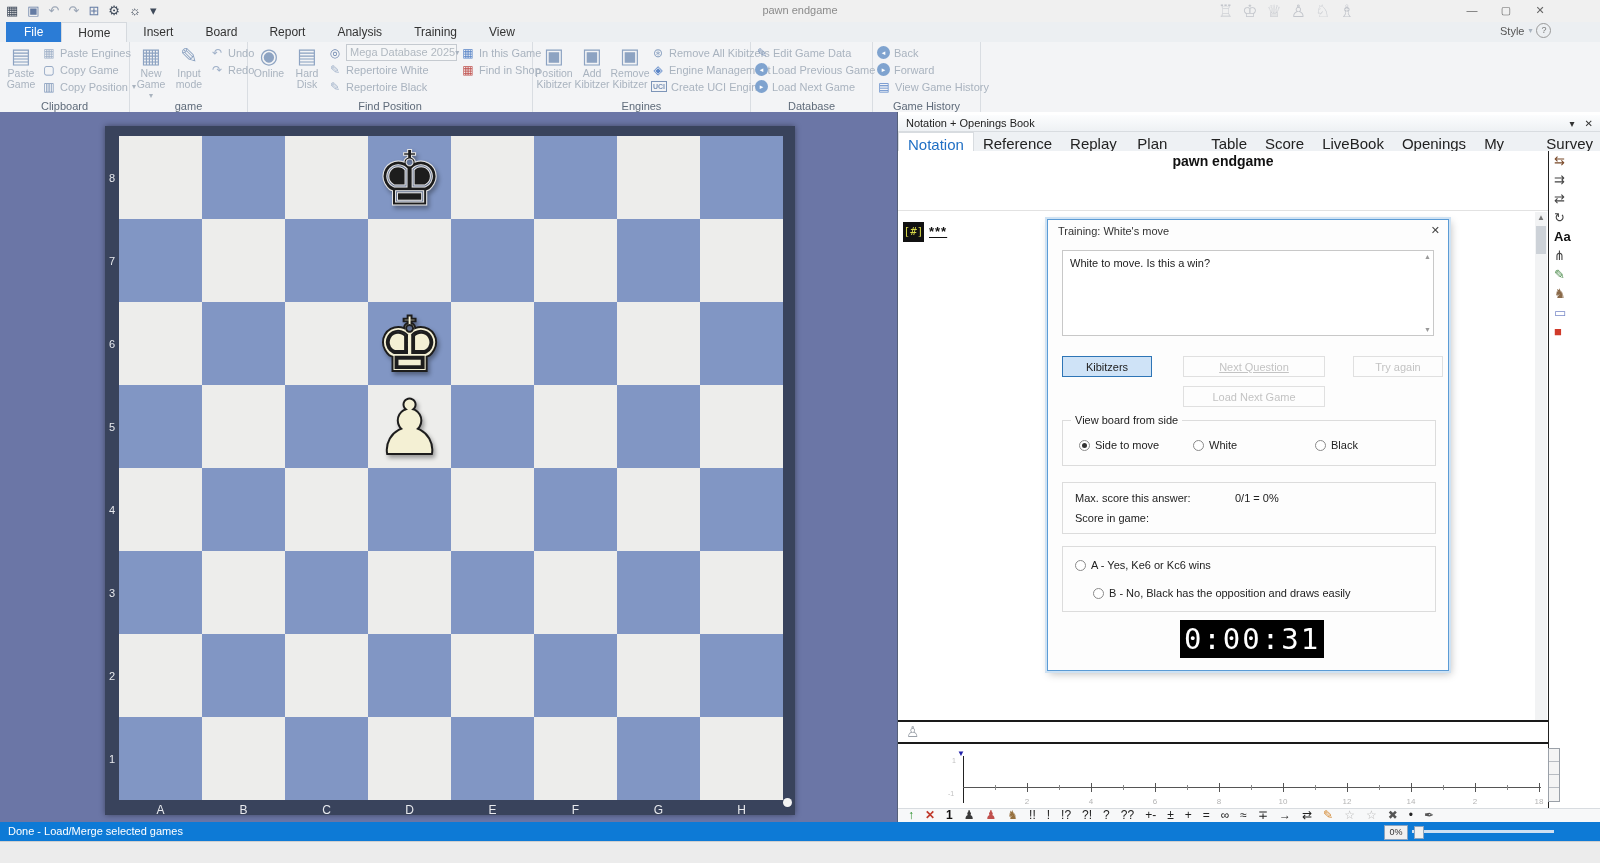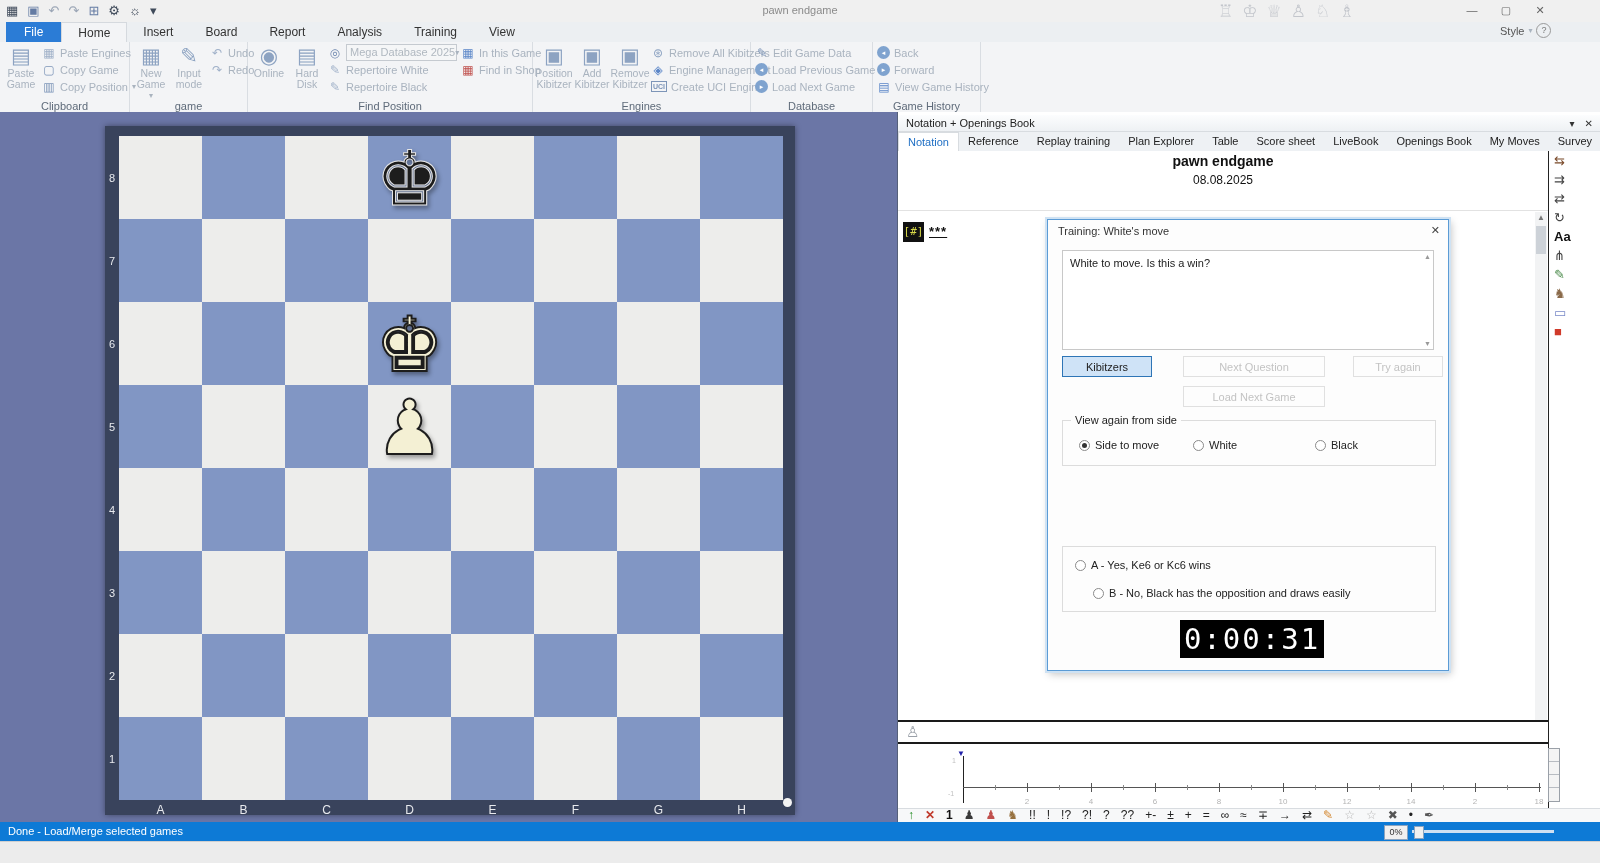--- a/index.html
+++ b/index.html
@@ -44,41 +44,41 @@
   .sq.dark{background:#8196c4;}
   .rank-label{position:absolute;left:0;width:14px;text-align:center;color:#e8eaee;font-size:11px;}
   .file-label{position:absolute;top:677px;width:83px;text-align:center;color:#e8eaee;font-size:12px;}
   .piece{position:absolute;width:83px;height:83px;text-align:center;font-size:76px;line-height:86px;
          filter:drop-shadow(2px 3px 2px rgba(0,0,0,.35));}
   #board-dot{left:678px;top:672px;width:9px;height:9px;border-radius:50%;background:#f4f4f4;}
   
   #right-panel{left:897px;top:112px;width:703px;height:710px;background:#fff;border-left:1px solid #55607a;}
   #panel-titlebar{left:0;top:3px;width:703px;height:17px;background:linear-gradient(#fcfdfe,#eef1f4);border-bottom:1px solid #d8dce0;font-size:11px;color:#222;padding:2px 0 0 8px;box-sizing:border-box;}
   #panel-title-btns{position:absolute;right:8px;top:3px;display:flex;gap:10px;font-size:10px;color:#333;}
-  #panel-tabs{left:0;top:20px;width:703px;height:19px;background:#eef1f4;border-bottom:1px solid #d8dce0;display:flex;font-size:11px;}
+  #panel-tabs{left:0;top:20px;width:703px;height:19px;background:#eef1f4;border-bottom:1px solid #d8dce0;display:flex;font-size:15px;}
   .ptab{padding:3px 9px 2px 9px;color:#222;}
   .ptab.active{background:#fff;color:#1f6fc4;border:1px solid #d8dce0;border-bottom:none;}
   #notation{left:0;top:39px;width:650px;height:569px;background:#fff;}
   #game-title{top:41px;left:0;width:650px;text-align:center;font-size:14px;font-weight:bold;color:#111;}
   #game-date{top:61px;left:0;width:650px;text-align:center;font-size:12px;color:#111;}
   #notation-sep{top:98px;left:0;width:650px;height:1px;background:#e2e2e2;}
   #diagram-marker{left:5px;top:110px;width:21px;height:20px;background:#111;color:#d8d848;font-size:11px;text-align:center;line-height:20px;font-family:"DejaVu Sans Mono",monospace;}
   #moves-placeholder{left:31px;top:112px;font-size:13px;font-weight:bold;color:#111;text-decoration:underline;letter-spacing:1px;}
   
   #nb-scroll{left:637px;top:100px;width:12px;height:608px;background:#f2f3f4;}
   #nb-scroll .arr{position:absolute;left:0;width:12px;height:12px;font-size:8px;color:#777;text-align:center;line-height:12px;}
   #nb-thumb{position:absolute;left:1px;top:14px;width:10px;height:28px;background:#cdd2d8;}
   
   #side-toolbar{left:650px;top:39px;width:53px;height:671px;background:#fff;border-left:1px solid #222;}
   #side-toolbar .sti{width:100%;height:19px;font-size:13px;line-height:19px;padding-left:5px;box-sizing:border-box;}
   
   #dialog{left:149px;top:107px;width:402px;height:452px;background:#fdfdfd;border:1px solid #5b9bd5;box-shadow:0 0 0 2px #cfe2f3, 2px 3px 8px rgba(0,0,0,.25);box-sizing:border-box;}
   #dialog-title{left:0;top:0;width:100%;height:22px;font-size:11px;color:#333;padding:5px 0 0 10px;box-sizing:border-box;}
   #dialog-close{position:absolute;right:8px;top:4px;font-size:11px;color:#444;}
-  #dlg-question{left:14px;top:30px;width:372px;height:100px;border:1px solid #c8c8c8;background:#fff;font-size:11px;color:#222;padding:6px 14px 0 7px;box-sizing:border-box;}
+  #dlg-question{left:14px;top:30px;width:372px;height:86px;border:1px solid #c8c8c8;background:#fff;font-size:11px;color:#222;padding:6px 14px 0 7px;box-sizing:border-box;}
   #dlg-q-up{position:absolute;right:2px;top:2px;font-size:7px;color:#999;}
   #dlg-q-dn{position:absolute;right:2px;bottom:2px;font-size:7px;color:#999;}
   .dbtn{position:absolute;height:21px;font-size:11px;text-align:center;line-height:21px;box-sizing:border-box;}
   .dbtn.primary{background:#cfe3f7;border:1px solid #2e75b6;color:#222;}
   .dbtn.disabled{background:#fdfdfd;border:1px solid #e0e0e0;color:#c3c3c3;}
   .grpbox{position:absolute;border:1px solid #dcdcdc;box-sizing:border-box;}
   .grpbox .gb-label{position:absolute;top:-7px;left:8px;background:#fdfdfd;font-size:11px;color:#222;padding:0 4px;}
   .radio{width:11px;height:11px;border:1px solid #8a8a8a;border-radius:50%;background:#fff;display:inline-block;box-sizing:border-box;flex:none;}
   .radio.checked::after{content:"";display:block;width:5px;height:5px;border-radius:50%;background:#333;margin:2px;}
   .radio-row{position:absolute;display:flex;align-items:center;gap:5px;font-size:11px;color:#222;}
@@ -432,21 +432,20 @@
       <div class="ptab">Table</div>
       <div class="ptab">Score sheet</div>
       <div class="ptab">LiveBook</div>
       <div class="ptab">Openings Book</div>
       <div class="ptab">My Moves</div>
       <div class="ptab">Survey</div>
     </div>
 
   <div id="notation" class="abs"></div>
   <div id="game-title" class="abs">pawn endgame</div>
-  <div id="game-date" class="abs">08.08.2025</div>
   <div id="notation-sep" class="abs"></div>
   <div id="diagram-marker" class="abs">[#]</div>
   <div id="moves-placeholder" class="abs">***</div>
 
   <div id="nb-scroll" class="abs">
     <span class="arr" style="top:0;">▲</span>
     <span id="nb-thumb"></span>
     <span class="arr" style="bottom:0;">▼</span>
   </div>
   <div id="side-toolbar" class="abs">
@@ -466,41 +465,52 @@
     <div id="dialog-title" class="abs">
       <span>Training: White's move</span>
       <span id="dialog-close">✕</span>
     </div>
     <div id="dlg-question" class="abs">
       <span>White to move. Is this a win?</span>
       <span id="dlg-q-up">▲</span>
       <span id="dlg-q-dn">▼</span>
     </div>
     <div class="dbtn primary" style="left:14px;top:136px;width:90px;">Kibitzers</div>
-    <div class="dbtn disabled" style="left:135px;top:136px;width:142px;">Next Question</div>
+    <div class="dbtn disabled" style="left:135px;top:136px;width:142px;text-decoration:underline;">Next Question</div>
     <div class="dbtn disabled" style="left:305px;top:136px;width:90px;">Try again</div>
     <div class="dbtn disabled" style="left:135px;top:166px;width:142px;">Load Next Game</div>
 
     <div class="grpbox" style="left:14px;top:200px;width:374px;height:46px;">
-      <span class="gb-label">View again from side</span>
+      <span class="gb-label">View board from side</span>
       <div id="view-side-options"></div>
     <div class="radio-row" style="left: 16px; top: 18px;">
           <span class="radio checked"></span>
           <span>Side to move</span>
         </div>
         <div class="radio-row" style="left: 130px; top: 18px;">
           <span class="radio"></span>
           <span>White</span>
         </div>
         <div class="radio-row" style="left: 252px; top: 18px;">
           <span class="radio"></span>
           <span>Black</span>
         </div>
       </div>
 
+    <div class="grpbox" style="left:14px;top:262px;width:374px;height:52px;">
+      <div class="radio-row" style="left:12px;top:9px;">
+        <span>Max. score this answer:</span>
+      </div>
+      <div class="radio-row" style="left:172px;top:9px;">
+        <span>0/1 =  0%</span>
+      </div>
+      <div class="radio-row" style="left:12px;top:29px;">
+        <span>Score in game:</span>
+      </div>
+    </div>
 
     <div class="grpbox" style="left:14px;top:326px;width:374px;height:66px;">
       <div id="answer-options"></div>
     <div class="radio-row" style="left: 12px; top: 12px;">
           <span class="radio"></span>
           <span>A - Yes, Ke6 or Kc6 wins</span>
         </div>
         <div class="radio-row" style="left: 12px; top: 40px; padding-left: 18px;">
           <span class="radio"></span>
           <span>B - No, Black has the opposition and draws easily</span>

